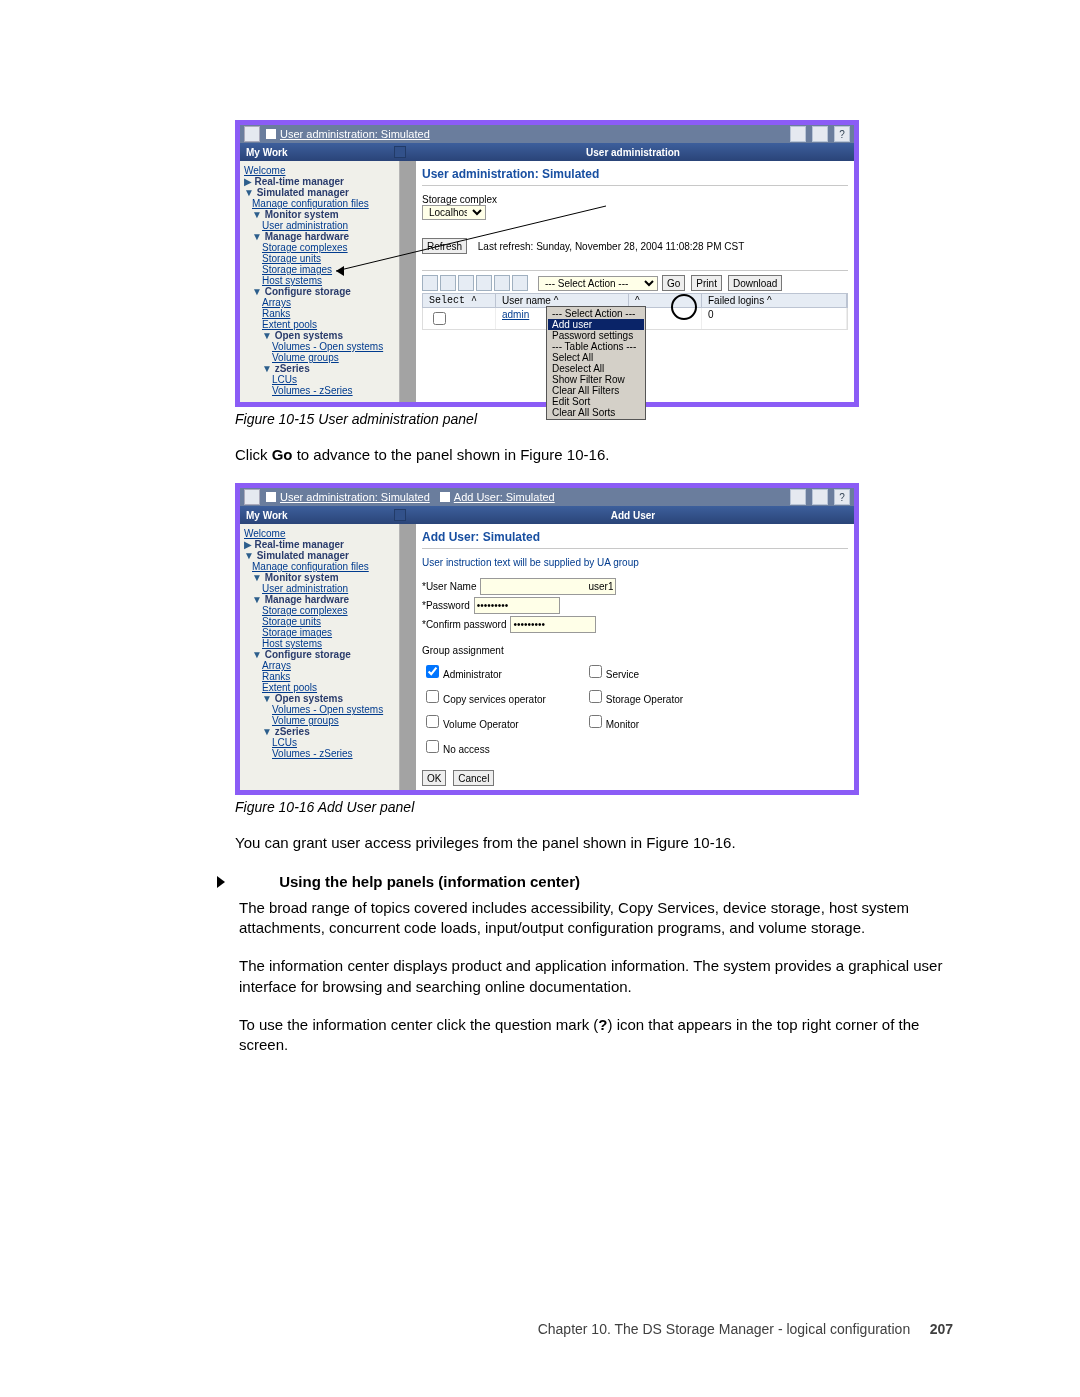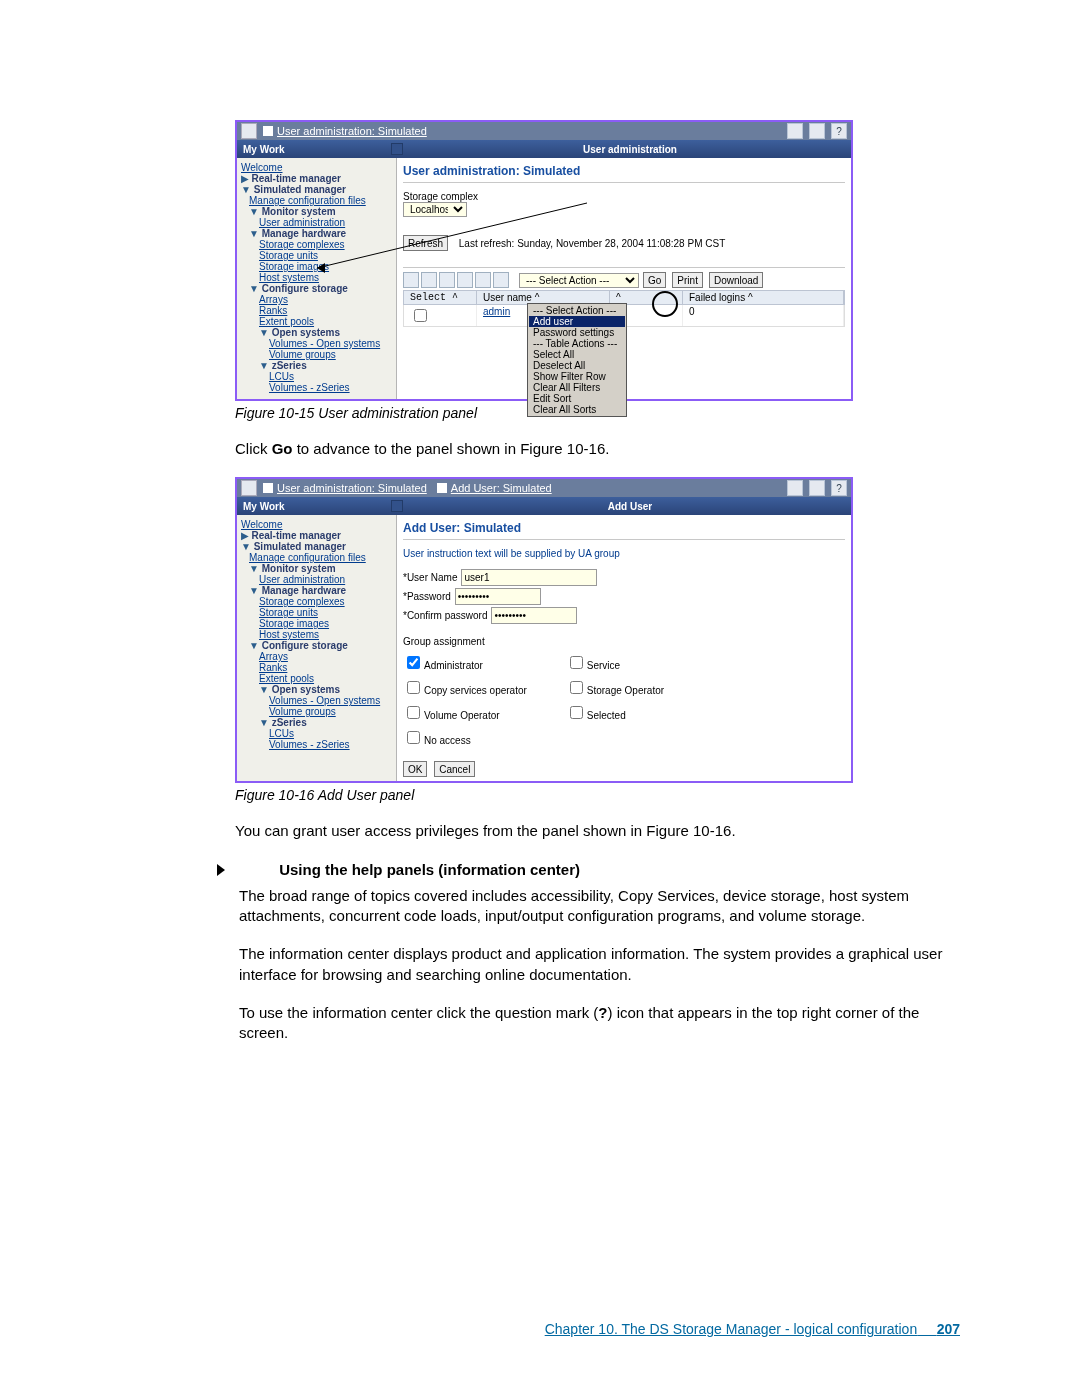--- a/index.html
+++ b/index.html
@@ -11,21 +11,21 @@
   }
   .page {
     width: 1080px;
     height: 1397px;
     position: relative;
     box-sizing: border-box;
     padding: 120px 120px 60px 235px;
   }
   
   .screenshot {
-    border: 2px solid #8b5cf6;
+    border: 5px solid #8b5cf6;
     background: #a3a3a3;
     font-size: 11px;
     font-family: Tahoma, Arial, sans-serif;
     color: #000;
     margin-bottom: 4px;
   }
   .ss-titlebar {
     background: #6a7d9d;
     color: #fff;
     display: flex;
@@ -74,21 +74,21 @@
     width: 160px;
     background: linear-gradient(#3d5f9c,#2a4478);
     display:flex;align-items:center;justify-content:space-between;padding:0 6px;
   }
   .ss-hdr-right {
     flex:1;
     background: linear-gradient(#3d5f9c,#2a4478);
     display:flex;align-items:center;justify-content:center;
   }
   .ss-hdr-left .sq {width:10px;height:10px;background:#32518a;border:1px solid #223b68;}
-  .ss-body { display:flex; }
+  .ss-body { display:flex;gap:16px; }
   .ss-side {
     width:160px;
     background:#f0f0ea;
     border-right:1px solid #b5b5b5;
     padding:4px 4px 6px 4px;
     box-sizing:border-box;
     font-size:10px;
   }
   .ss-side a { color:#003b8e; text-decoration:underline; }
   .ss-side .nb { color:#2a3c6c; font-weight:bold; }
@@ -181,24 +181,23 @@
     display:inline-block;width:0;height:0;
     border-top:6px solid transparent;border-bottom:6px solid transparent;
     border-left:8px solid #000;
     vertical-align:middle;margin-right:8px;
     transform:translateY(-1px);
   }
   .bullet-block { margin-left:4px; }
   .footer {
     position:absolute;
     bottom:60px;
-    right:120px;
+    right:127px;
     font-size:14px;
-    color:#0369a1;
-    text-decoration:underline;
+    color:#404040;
   }
   .footer .bold { font-weight:bold; }
   
   .arrow-line {
     position:absolute;
     pointer-events:none;
   }
   .formrow{display:flex;align-items:center;margin:2px 0;font-size:10px;}
   .formrow label{margin-right:4px;}
   .chk{margin-right:4px;}
@@ -377,21 +376,21 @@
         <div class="row i2"><span class="arrow">▼</span> <span class="nb">zSeries</span></div>
         <div class="row i3"><a href="#">LCUs</a></div>
         <div class="row i3"><a href="#">Volumes - zSeries</a></div>
       </div>
       <div class="ss-main">
         <div class="page-title">Add User: Simulated</div>
         <div style="color:#003b8e;margin-bottom:10px;">User instruction text will be supplied by UA group</div>
 
         <div class="formrow">
             <label>*User Name</label>
-          <input type="text" style="width: 130px;" value="user1">
+          <input type="text" style="width: 130px; text-align: right;" value="user1">
           </div>
         <div class="formrow">
             <label>*Password</label>
           <input type="text" style="width: 80px;" value="•••••••••">
           </div>
         <div class="formrow">
             <label>*Confirm password</label>
           <input type="text" style="width: 80px;" value="•••••••••">
           </div>
 
@@ -399,21 +398,21 @@
         <div style="margin-top:6px;">
           <div class="groupcol">
             <div><input type="checkbox" class="chk" checked="" style=""><span>Administrator</span></div>
             <div style="margin-top:6px;"><input type="checkbox" class="chk" style=""><span>Copy services operator</span></div>
             <div style="margin-top:6px;"><input type="checkbox" class="chk" style=""><span>Volume Operator</span></div>
             <div style="margin-top:6px;"><input type="checkbox" class="chk" style=""><span>No access</span></div>
           </div>
           <div class="groupcol">
             <div><input type="checkbox" class="chk" style=""><span>Service</span></div>
             <div style="margin-top:6px;"><input type="checkbox" class="chk" style=""><span>Storage Operator</span></div>
-            <div style="margin-top:6px;"><input type="checkbox" class="chk" style=""><span>Selected</span></div>
+            <div style="margin-top:6px;"><input type="checkbox" class="chk" style=""><span>Monitor</span></div>
           </div>
         </div>
 
         <div style="margin-top:14px;">
           <button class="btn">OK</button>
           <button class="btn" style="margin-left:4px;">Cancel</button>
         </div>
       </div>
     </div>
   </div>

